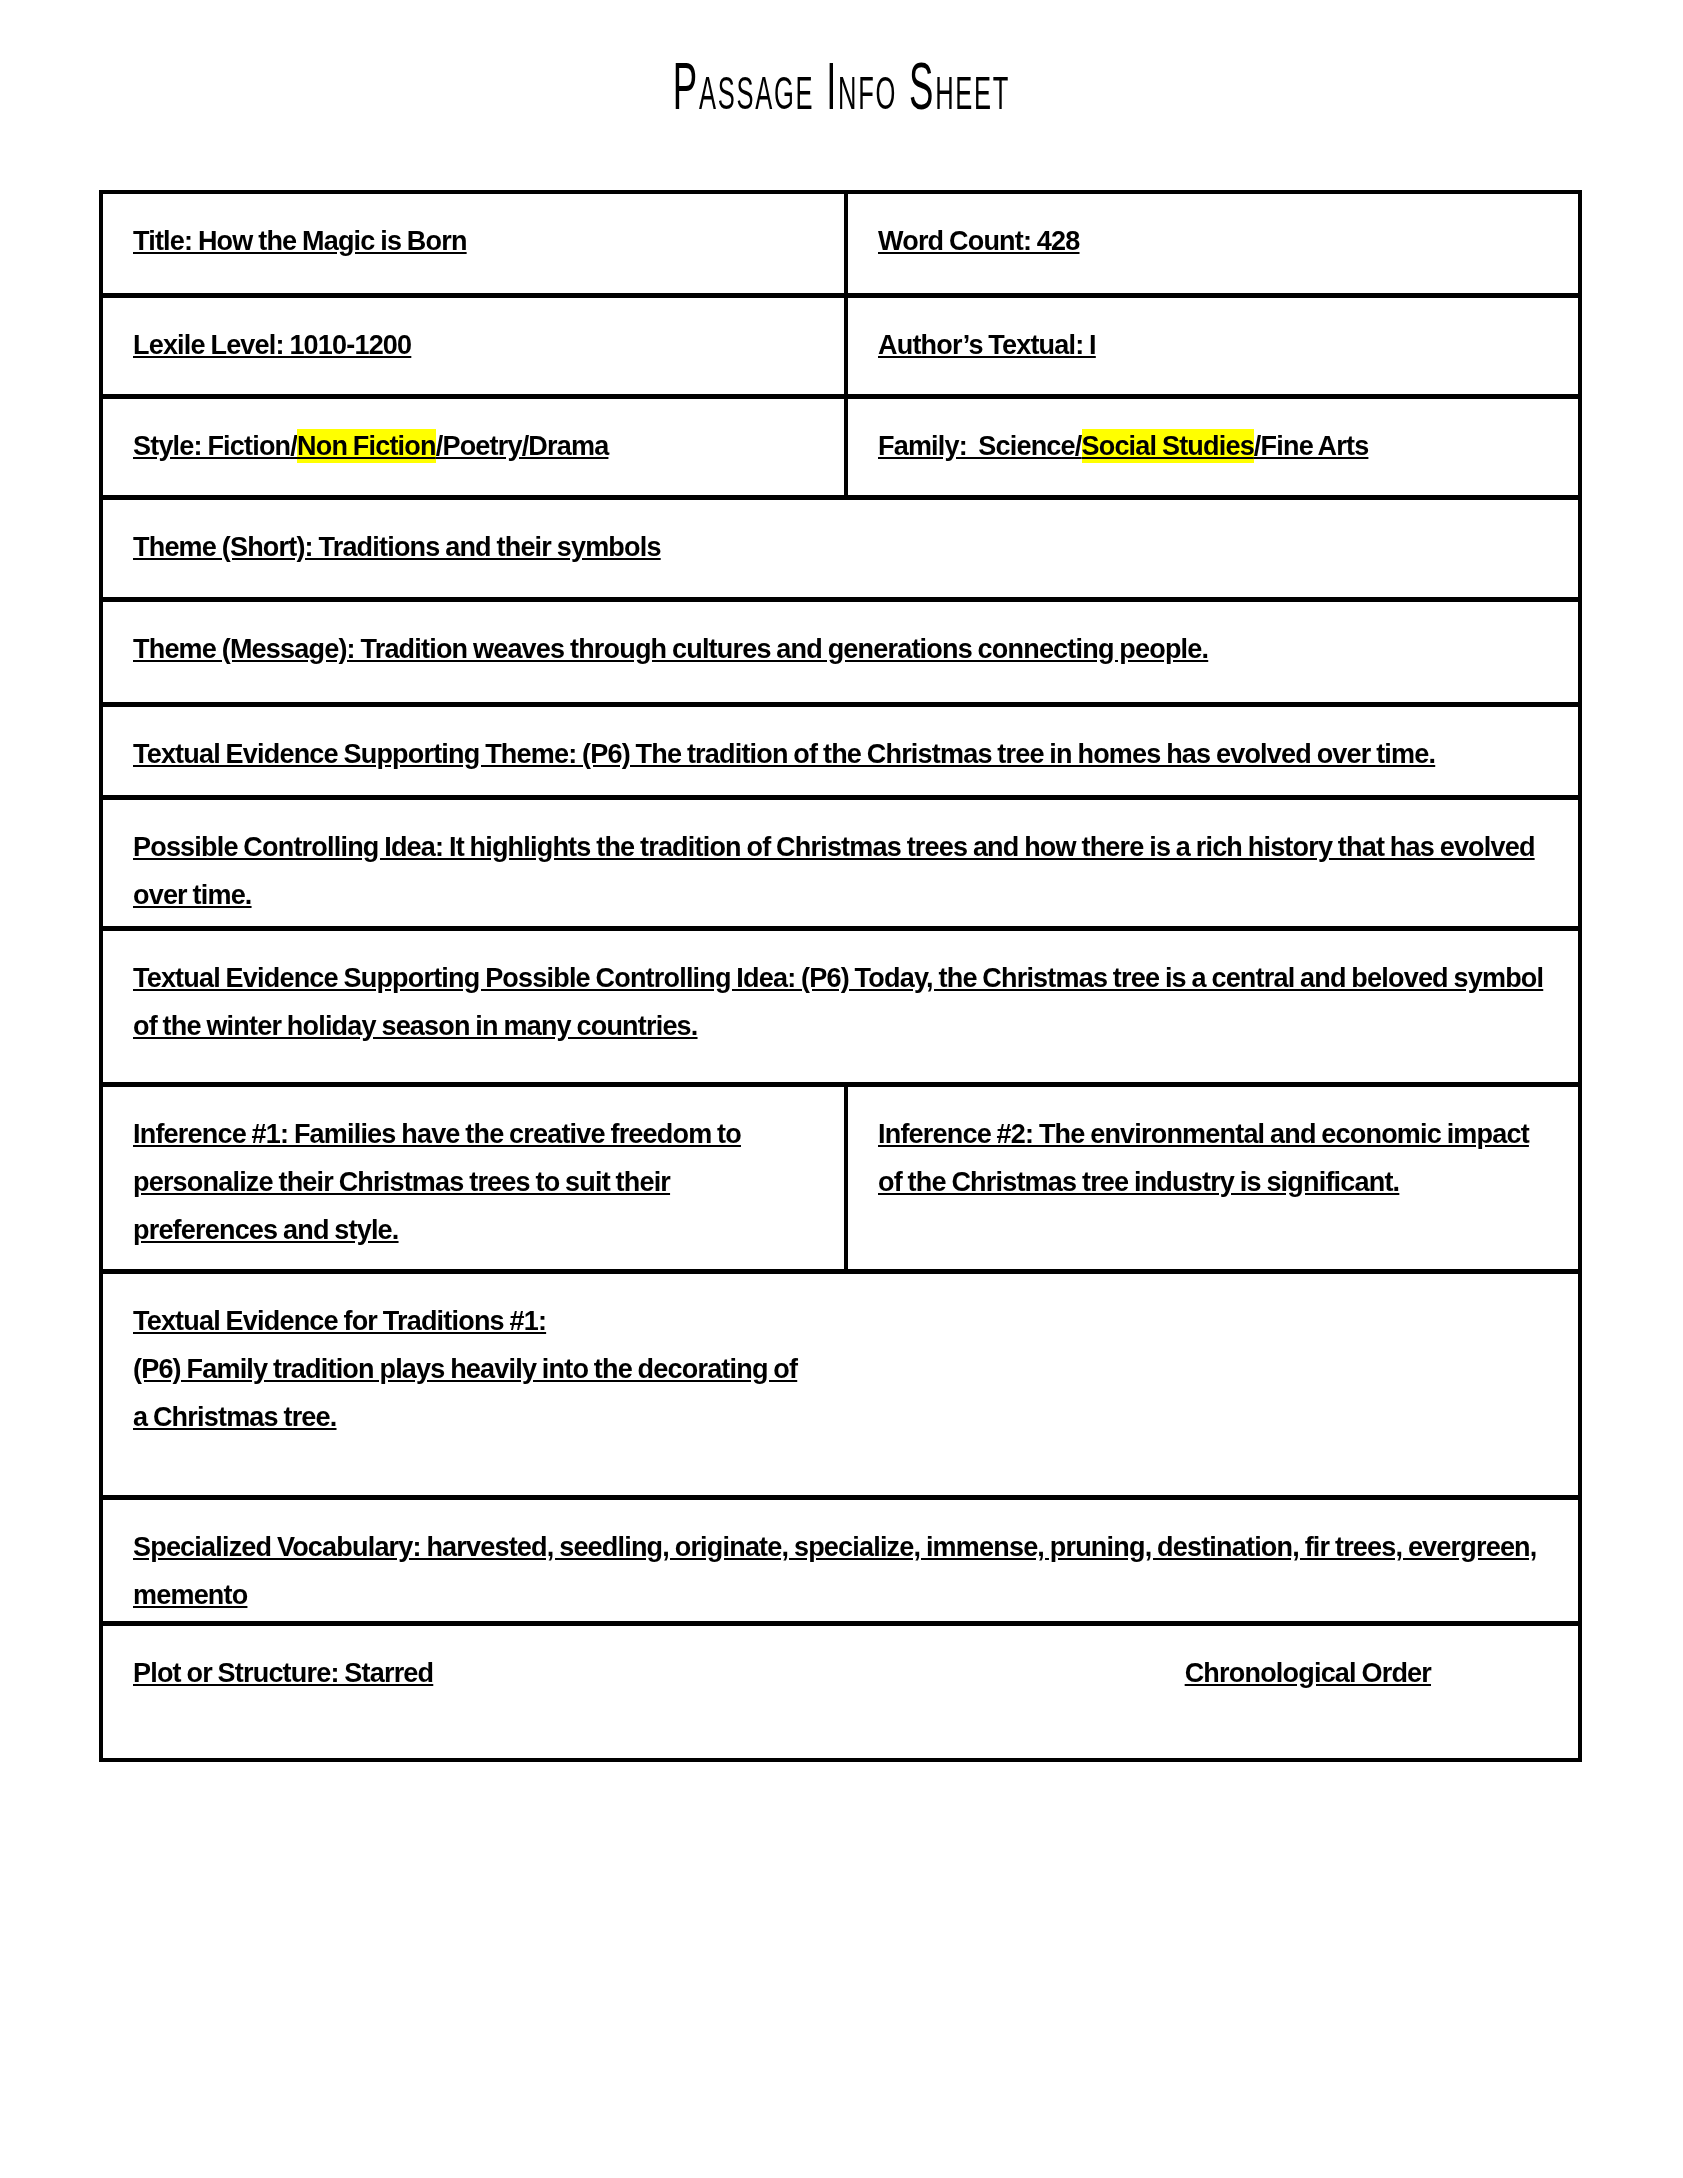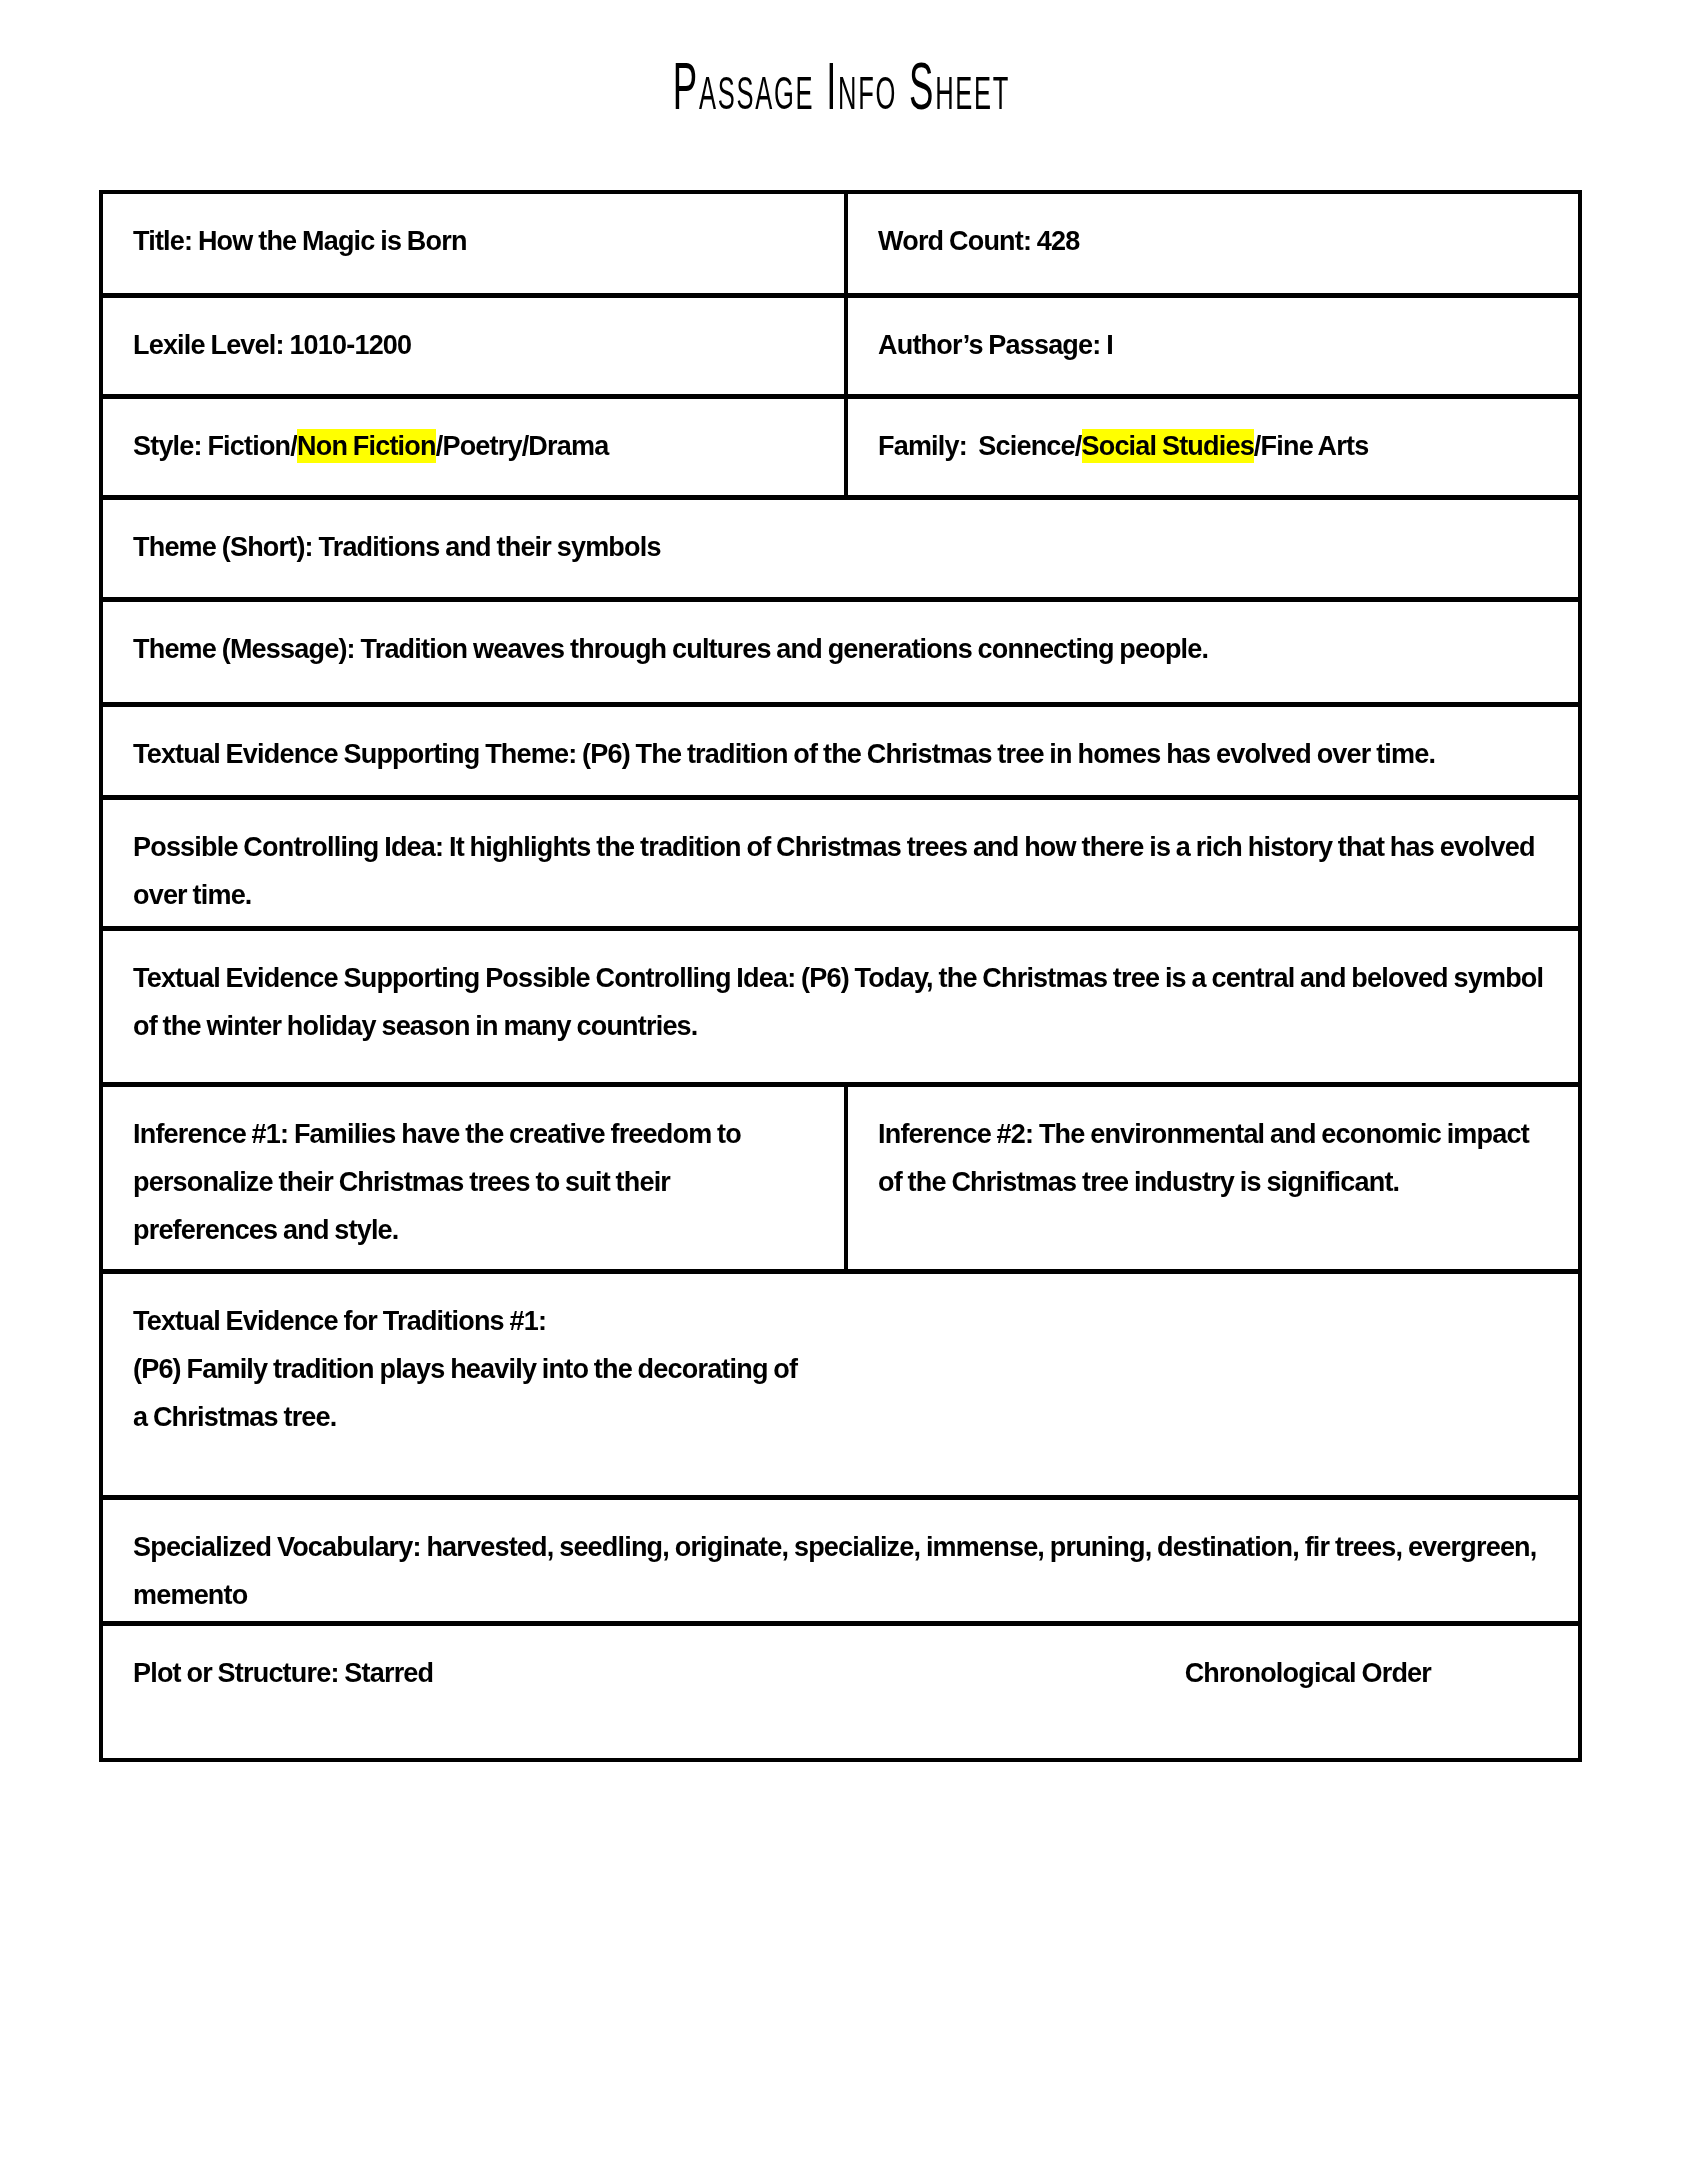--- a/index.html
+++ b/index.html
@@ -23,20 +23,21 @@
   .sheet {
     position:absolute; left:99px; top:190px; width:1483px;
     border:4px solid #000;
     box-sizing:border-box;
   }
   .row {
     display:flex;
     border-top:5px solid #000;
     box-sizing:border-box;
     align-items:stretch;
+    text-decoration:underline;
   }
   .row:first-child {border-top:none;}
   .cell {
     padding:23px 28px 0 30px;
     font-size:27px; font-weight:700;
     line-height:48px;
     letter-spacing:-0.8px; word-spacing:-1px;
     box-sizing:border-box;
   }
   .full {flex:1;}
@@ -60,21 +61,21 @@
 
   <div class="sheet">
 
     <div class="row r1">
       <div class="cell cell-l">Title: How the Magic is Born</div>
       <div class="cell cell-r">Word Count: 428</div>
     </div>
 
     <div class="row r2">
       <div class="cell cell-l">Lexile Level: 1010-1200</div>
-      <div class="cell cell-r">Author’s Passage: I</div>
+      <div class="cell cell-r">Author’s Textual: I</div>
     </div>
 
     <div class="row r3">
       <div class="cell cell-l seg"><span>Style: Fiction/</span><span class="hl">Non Fiction</span><span>/Poetry/Drama</span></div>
       <div class="cell cell-r seg"><span>Family:  Science/</span><span class="hl">Social Studies</span><span>/Fine Arts</span></div>
     </div>
 
     <div class="row r4">
       <div class="cell full">Theme (Short): Traditions and their symbols</div>
     </div>

